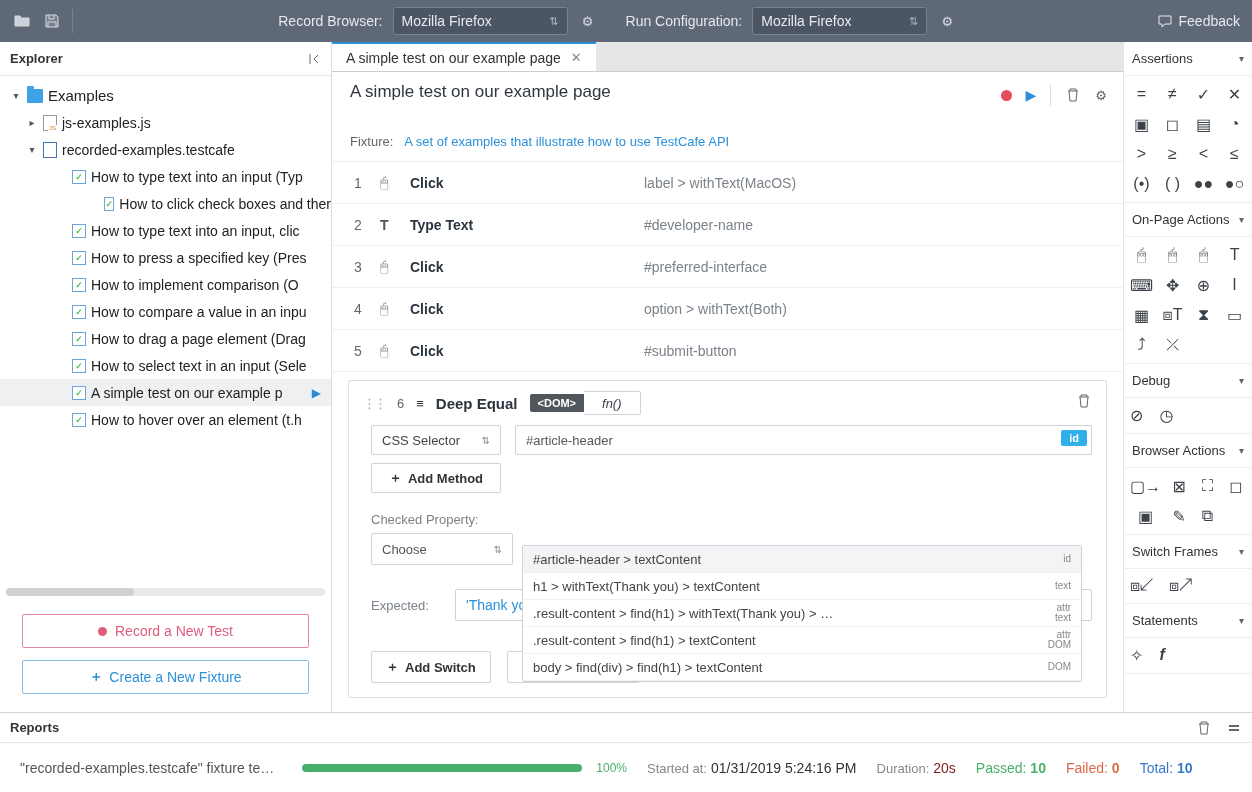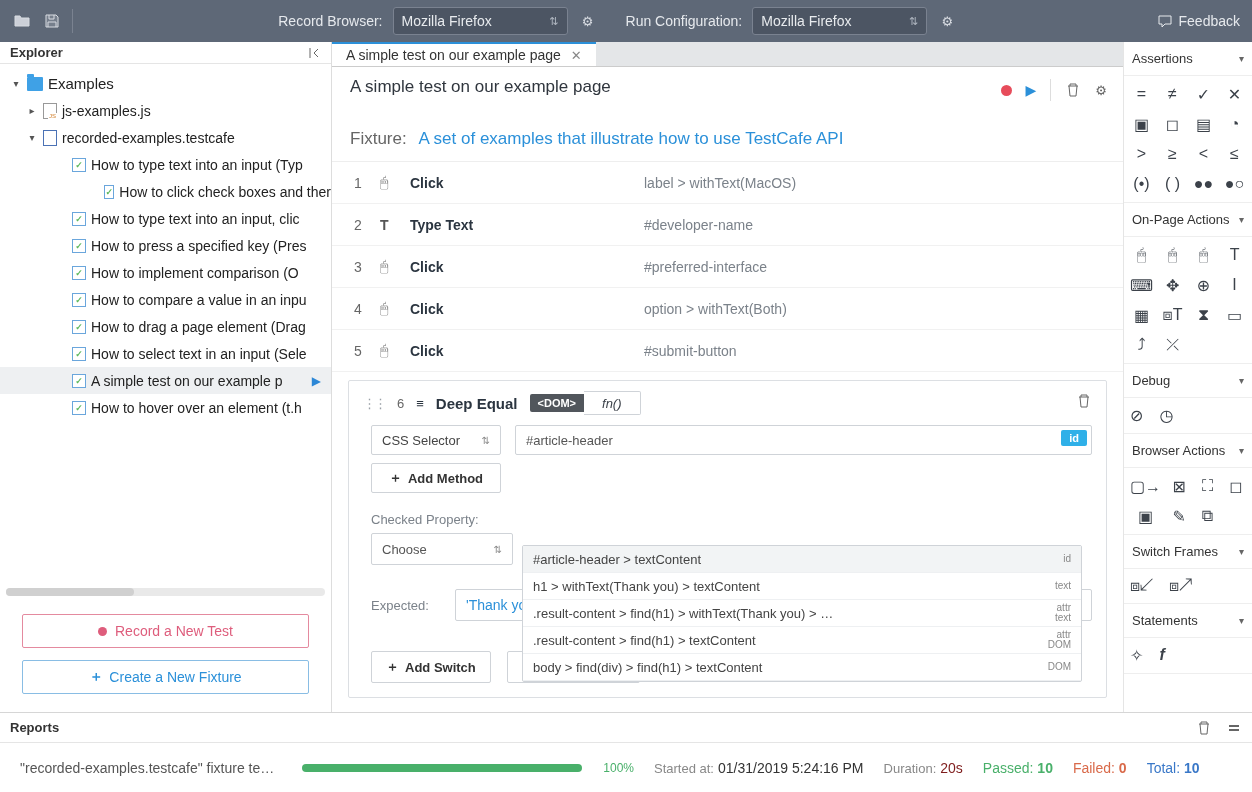--- a/index.html
+++ b/index.html
@@ -12,21 +12,21 @@
 .topbar label { color: #e6e9ed; font-size: 14px; margin-left: 6px; }
 .topbar .dropdown { background: #4c5563; border: 1px solid #7a8290; border-radius: 3px; height: 28px; width: 175px; display: flex; align-items: center; padding: 0 8px; color:#e8ebee; font-size: 14px; justify-content: space-between; }
 .topbar .dropdown .caret { color:#aeb5bf; font-size: 11px; }
 .topbar .gear { color:#d8dce2; }
 .topbar .spacer { flex: 1; }
 .topbar .feedback { display: flex; align-items: center; gap: 6px; color:#e6e9ed; font-size: 14px; }
 
 
 .main { display: flex; height: 670px; }
 .explorer { width: 332px; border-right: 1px solid #ddd; display: flex; flex-direction: column; }
-.panel-header { height: 22px; display: flex; align-items: center; justify-content: space-between; padding: 0 10px; border-bottom: 1px solid #e5e5e5; font-weight: 600; color:#333; background:#fff; }
+.panel-header { height: 34px; display: flex; align-items: center; justify-content: space-between; padding: 0 10px; border-bottom: 1px solid #e5e5e5; font-weight: 600; color:#333; background:#fff; }
 .panel-header .collapse-btn { color:#666; cursor: pointer; }
 .tree { flex: 1; overflow: hidden; padding-top: 6px; }
 .tree-row { display: flex; align-items: center; height: 27px; padding-left: 10px; gap: 5px; white-space: nowrap; overflow: hidden; font-size: 14px; color:#222; }
 .tree-row .toggle { width: 12px; text-align: center; color:#555; font-size: 10px; }
 .tree-row.depth1 { padding-left: 26px; }
 .tree-row.depth2-leaf { padding-left: 70px; }
 .tree-row.selected { background:#eef0f2; }
 .folder-icon { width:16px; height:14px; background:#3fa1e6; border-radius:1px; position:relative; }
 .folder-icon::before{content:'';position:absolute;top:-3px;left:0;width:7px;height:3px;background:#3fa1e6;border-radius:1px 1px 0 0;}
 .file-icon { width: 14px; height: 16px; border:1px solid #999; background:#fff; position:relative; }
@@ -43,21 +43,21 @@
 .rec-dot{width:9px;height:9px;background:#de5d7c;border-radius:50%;}
 .new-fixture-btn { height: 34px; border:1px solid #89bde4; color:#2b90d9; display:flex;align-items:center;justify-content:center;gap:6px;border-radius:2px;font-size:14px;cursor:pointer; }
 
 
 .editor { flex: 1; display:flex; flex-direction:column; min-width:0; border-right:1px solid #e5e5e5; }
 .tabstrip { height: 34px; background:#e4e6e8; display:flex; align-items:stretch; border-bottom:1px solid #ccc; }
 .tab { background:#fff; border-top:2px solid #2b90d9; display:flex;align-items:center;padding:0 14px;gap:10px;font-size:14px;color:#333; }
 .tab .close { color:#888; font-size:13px; }
 .editor-header { padding: 10px 18px 8px 18px; border-bottom:1px solid #eee; position:relative; }
 .editor-title { font-size:17px; color:#30363e; margin-bottom:6px; }
-.fixture-line { font-size:17px; color:#666; margin-bottom:4px;margin-top:32px; }
+.fixture-line { font-size:13px; color:#666; margin-bottom:4px;margin-top:32px; }
 .fixture-line .lbl { color:#666; margin-right:8px; }
 .fixture-line a { color:#2b90d9; text-decoration:none; }
 .url-line { font-size:13px; color:#9aa0a7; }
 .header-actions{ position:absolute; right:16px; top:12px; display:flex; align-items:center; gap:14px; }
 .dot-red{width:11px;height:11px;background:#e74c5b;border-radius:50%;}
 .play-blue{color:#2b90d9;font-size:14px;}
 .vline{width:1px;height:22px;background:#ddd;}
 .header-actions .gear{color:#666;}
 .header-actions .trash{color:#666;}
 
@@ -106,21 +106,21 @@
 .rp-body-small{padding:8px 6px;display:flex;gap:16px;border-bottom:1px solid #eee;}
 .rp-body-small .ic{color:#3c424a;font-size:16px;}
 
 
 .reports{height:80px;border-top:1px solid #d6d6d6;display:flex;flex-direction:column;}
 .reports-header{height:30px;display:flex;align-items:center;justify-content:space-between;padding:0 10px;border-bottom:1px solid #e5e5e5;font-weight:600;font-size:13px;color:#333;}
 .reports-header .r-actions{display:flex;gap:14px;align-items:center;color:#666;}
 .reports-body{flex:1;display:flex;align-items:center;padding:0 20px;gap:20px;font-size:14px;color:#555;}
 .progress{width:280px;height:8px;background:#e6e6e6;border-radius:4px;overflow:hidden;margin-left:8px;}
 .progress .bar{height:100%;background:#49b06a;width:100%;}
-.pct{color:#49b06a;font-size:12px;margin-left:21px;}
+.pct{color:#49b06a;font-size:12px;margin-left:14px;}
 .passed{color:#49b06a;}
 .failed{color:#d96a4a;}
 .total{color:#3a78c8;}
 .sublabel{color:#888;font-size:13px;margin-right:4px;}
 
 svg{display:block;}
 .svg-box{width:16px;height:16px;}
 </style>
 </head>
 <body>

